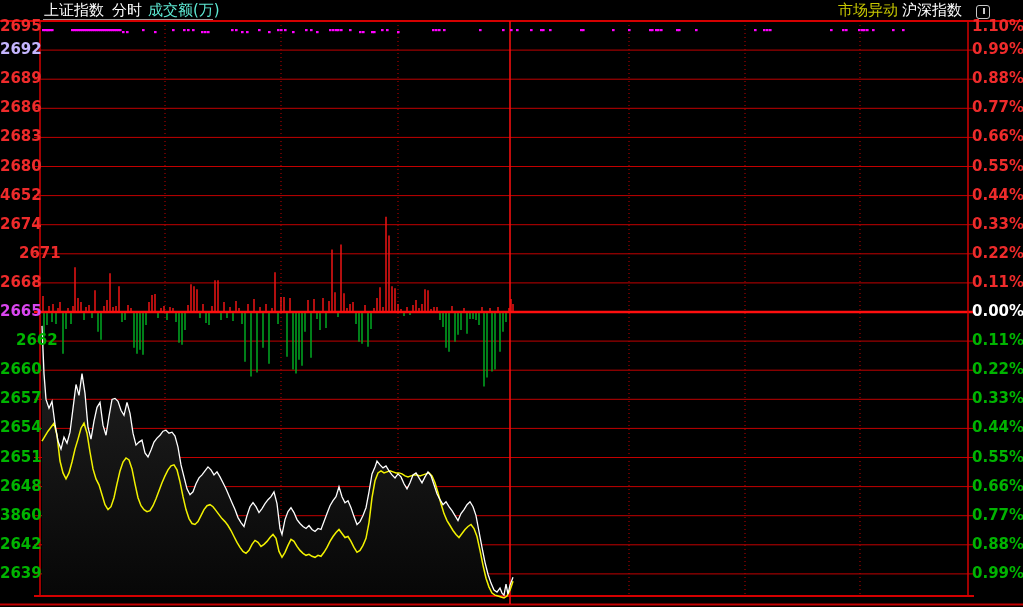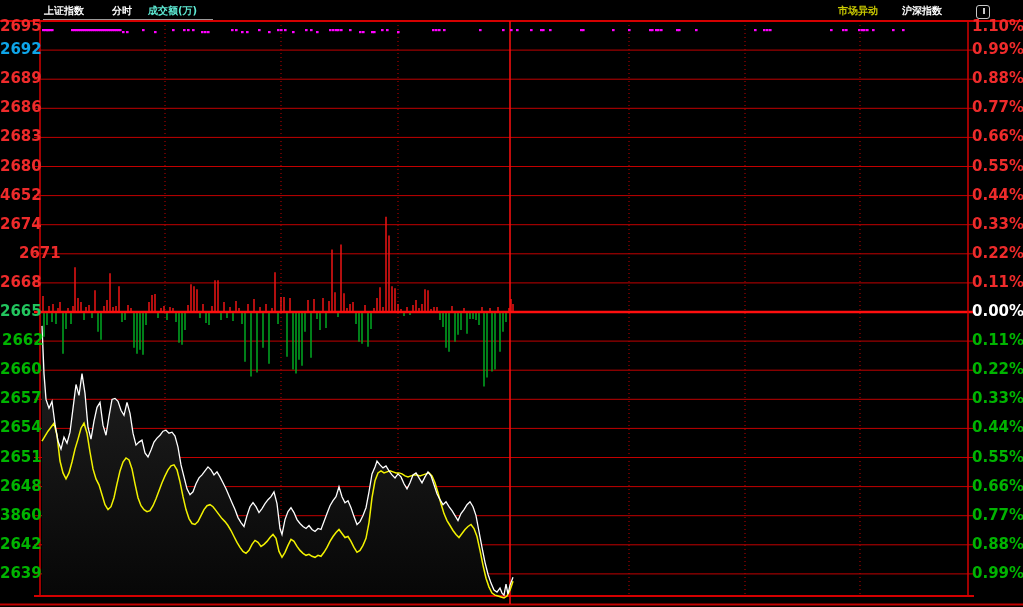--- a/index.html
+++ b/index.html
@@ -1,19 +1,19 @@
 <!DOCTYPE html>
 <html><head>
 <meta charset="utf-8">
 <style>
   html,body{margin:0;padding:0;background:#000;width:1023px;height:607px;overflow:hidden;
     font-family:"DejaVu Sans","Liberation Sans",sans-serif;position:relative;}
   #stage{position:absolute;left:0;top:0;width:1023px;height:607px;background:#000;}
   #chart-svg{position:absolute;left:0;top:0;}
-  .hdr{position:absolute;top:1px;height:29px;line-height:19px;font-size:10px;font-weight:bold;white-space:nowrap;}
+  .hdr{position:absolute;top:1px;height:29px;line-height:19px;font-size:15px;font-weight:normal;white-space:nowrap;}
   .hdr-underline{position:absolute;left:43px;top:19px;width:170px;height:1px;background:#9a9a9a;}
   .axis-label{position:absolute;font-size:15px;font-weight:bold;line-height:15px;white-space:nowrap;}
   .axis-left{width:37px;text-align:center;}
   .axis-right{left:972px;text-align:left;}
   .corner-num{position:absolute;font-size:16px;font-weight:bold;color:#cfcf00;line-height:24px;z-index:5;white-space:nowrap;letter-spacing:1px;margin-top:47px;}
   .panel-icon{position:absolute;left:976px;top:5px;width:12px;height:12px;border:1.5px solid #c8c8c8;border-radius:3px;}
   .panel-icon::after{content:"";position:absolute;left:6px;top:2px;width:2px;height:6px;background:#c8c8c8;}
 </style>
 </head>
 <body>
@@ -343,31 +343,31 @@
   <div class="hdr" style="left:112px;color:#ffffff;">分时</div>
   <div class="hdr" style="left:148px;color:#5eead4;">成交额(万)</div>
   <div class="hdr-underline"></div>
 
   <div class="hdr" style="left:838px;color:#c8c800;">市场异动</div>
   <div class="hdr" style="left:902px;color:#ffffff;">沪深指数</div>
   <div class="panel-icon"></div>
 
   <div id="left-axis">
       <div class="axis-label axis-left" style="top: 19px; left: 0px; color: rgb(238, 43, 43);">2695</div>
-      <div class="axis-label axis-left" style="top: 42.1px; left: 0px; color: #0ea5e9;">2692</div>
+      <div class="axis-label axis-left" style="top: 42.1px; left: 0px; color: #c4b5fd;">2692</div>
       <div class="axis-label axis-left" style="top: 71.2px; left: 0px; color: rgb(238, 43, 43);">2689</div>
       <div class="axis-label axis-left" style="top: 100.3px; left: 0px; color: rgb(238, 43, 43);">2686</div>
       <div class="axis-label axis-left" style="top: 129.4px; left: 0px; color: rgb(238, 43, 43);">2683</div>
       <div class="axis-label axis-left" style="top: 158.5px; left: 0px; color: rgb(238, 43, 43);">2680</div>
       <div class="axis-label axis-left" style="top: 187.6px; left: 0px; color: rgb(238, 43, 43);">4652</div>
       <div class="axis-label axis-left" style="top: 216.7px; left: 0px; color: rgb(238, 43, 43);">2674</div>
       <div class="axis-label axis-left" style="top: 245.8px; left: 0px; color: rgb(238, 43, 43); padding-left: 19px;">2671</div>
       <div class="axis-label axis-left" style="top: 274.9px; left: 0px; color: rgb(238, 43, 43);">2668</div>
-      <div class="axis-label axis-left" style="top: 304px; left: 0px; color: #22c55e;">2665</div>
-      <div class="axis-label axis-left" style="top: 333.1px; left: 2px; color: rgb(0, 180, 0);">2662</div>
+      <div class="axis-label axis-left" style="top: 304px; left: 0px; color: #d946ef;">2665</div>
+      <div class="axis-label axis-left" style="top: 333.1px; left: 16px; color: rgb(0, 180, 0);">2662</div>
       <div class="axis-label axis-left" style="top: 362.2px; left: 0px; color: rgb(0, 180, 0);">2660</div>
       <div class="axis-label axis-left" style="top: 391.3px; left: 0px; color: rgb(0, 180, 0);">2657</div>
       <div class="axis-label axis-left" style="top: 420.4px; left: 0px; color: rgb(0, 180, 0);">2654</div>
       <div class="axis-label axis-left" style="top: 449.5px; left: 0px; color: rgb(0, 180, 0);">2651</div>
       <div class="axis-label axis-left" style="top: 478.6px; left: 0px; color: rgb(0, 180, 0);">2648</div>
       <div class="axis-label axis-left" style="top: 507.7px; left: 0px; color: rgb(0, 180, 0);">3860</div>
       <div class="axis-label axis-left" style="top: 536.8px; left: 0px; color: rgb(0, 180, 0);">2642</div>
       <div class="axis-label axis-left" style="top: 565.9px; left: 0px; color: rgb(0, 180, 0);">2639</div>
     </div>
   <div id="right-axis">

